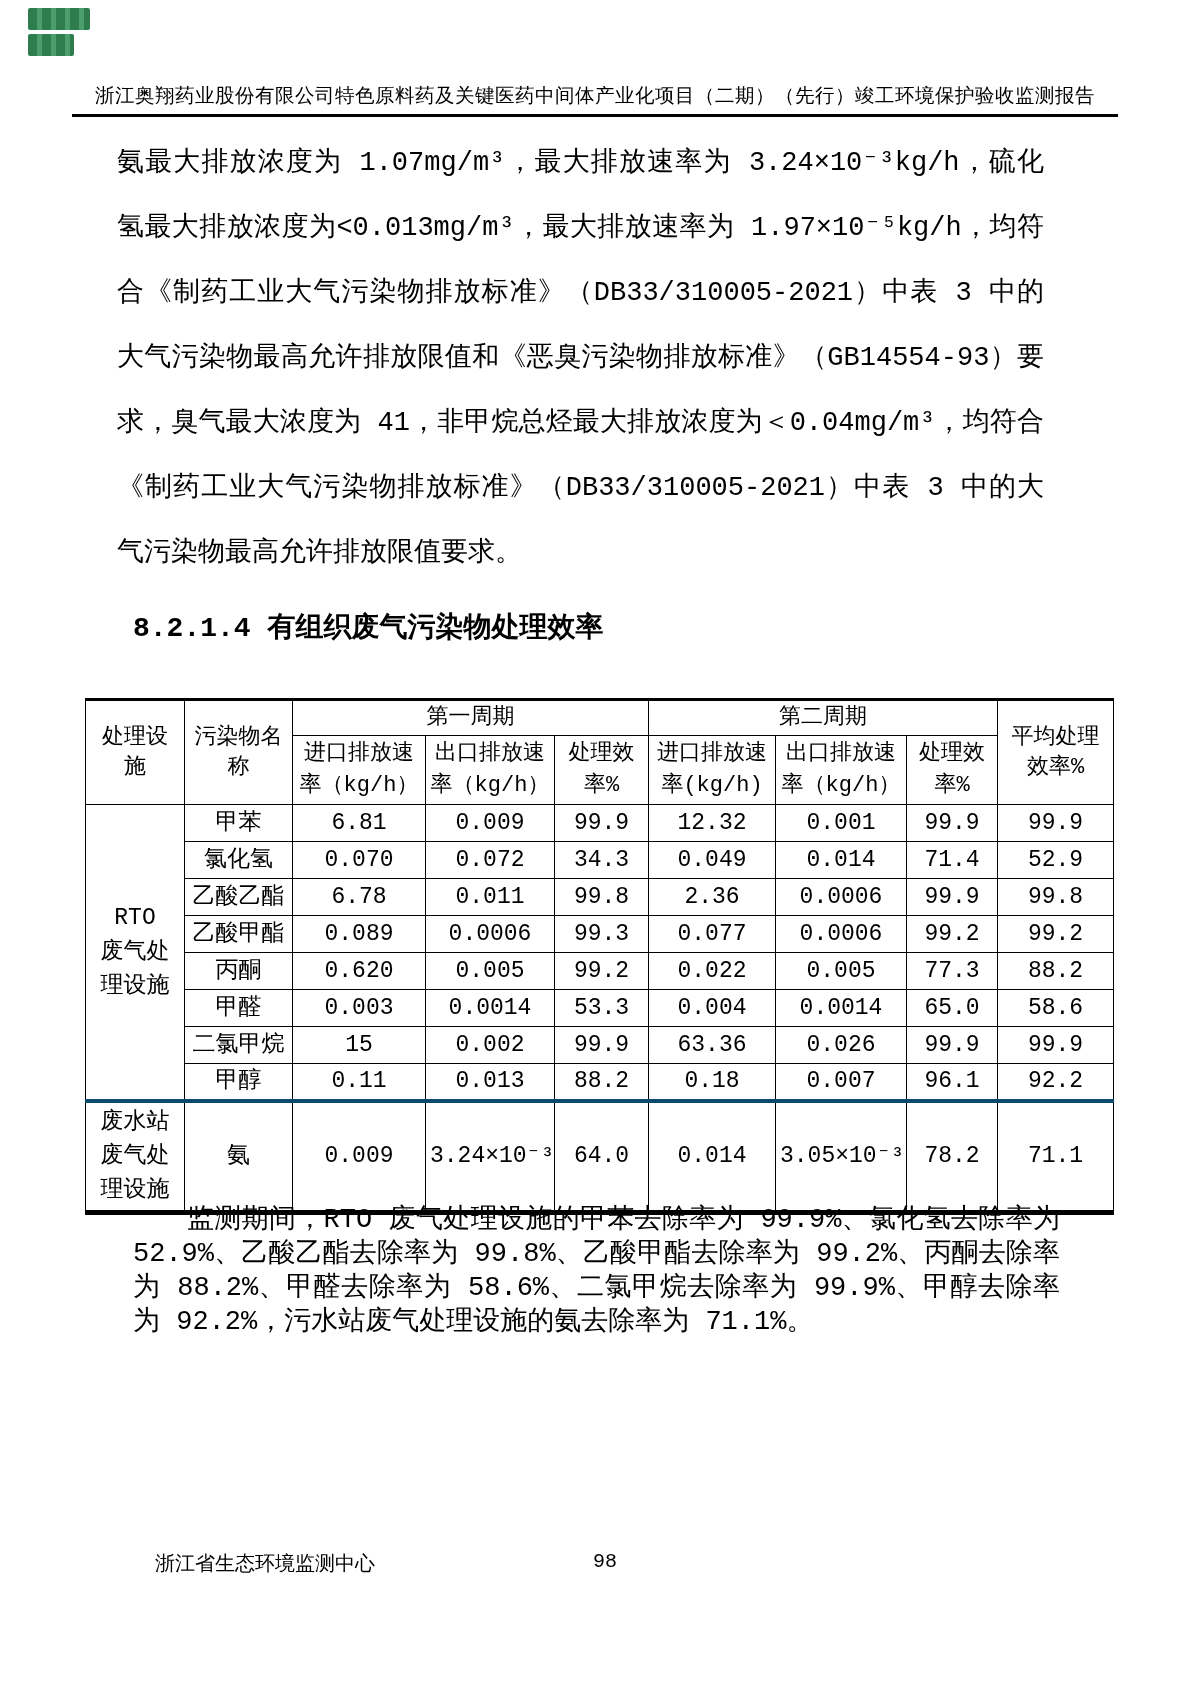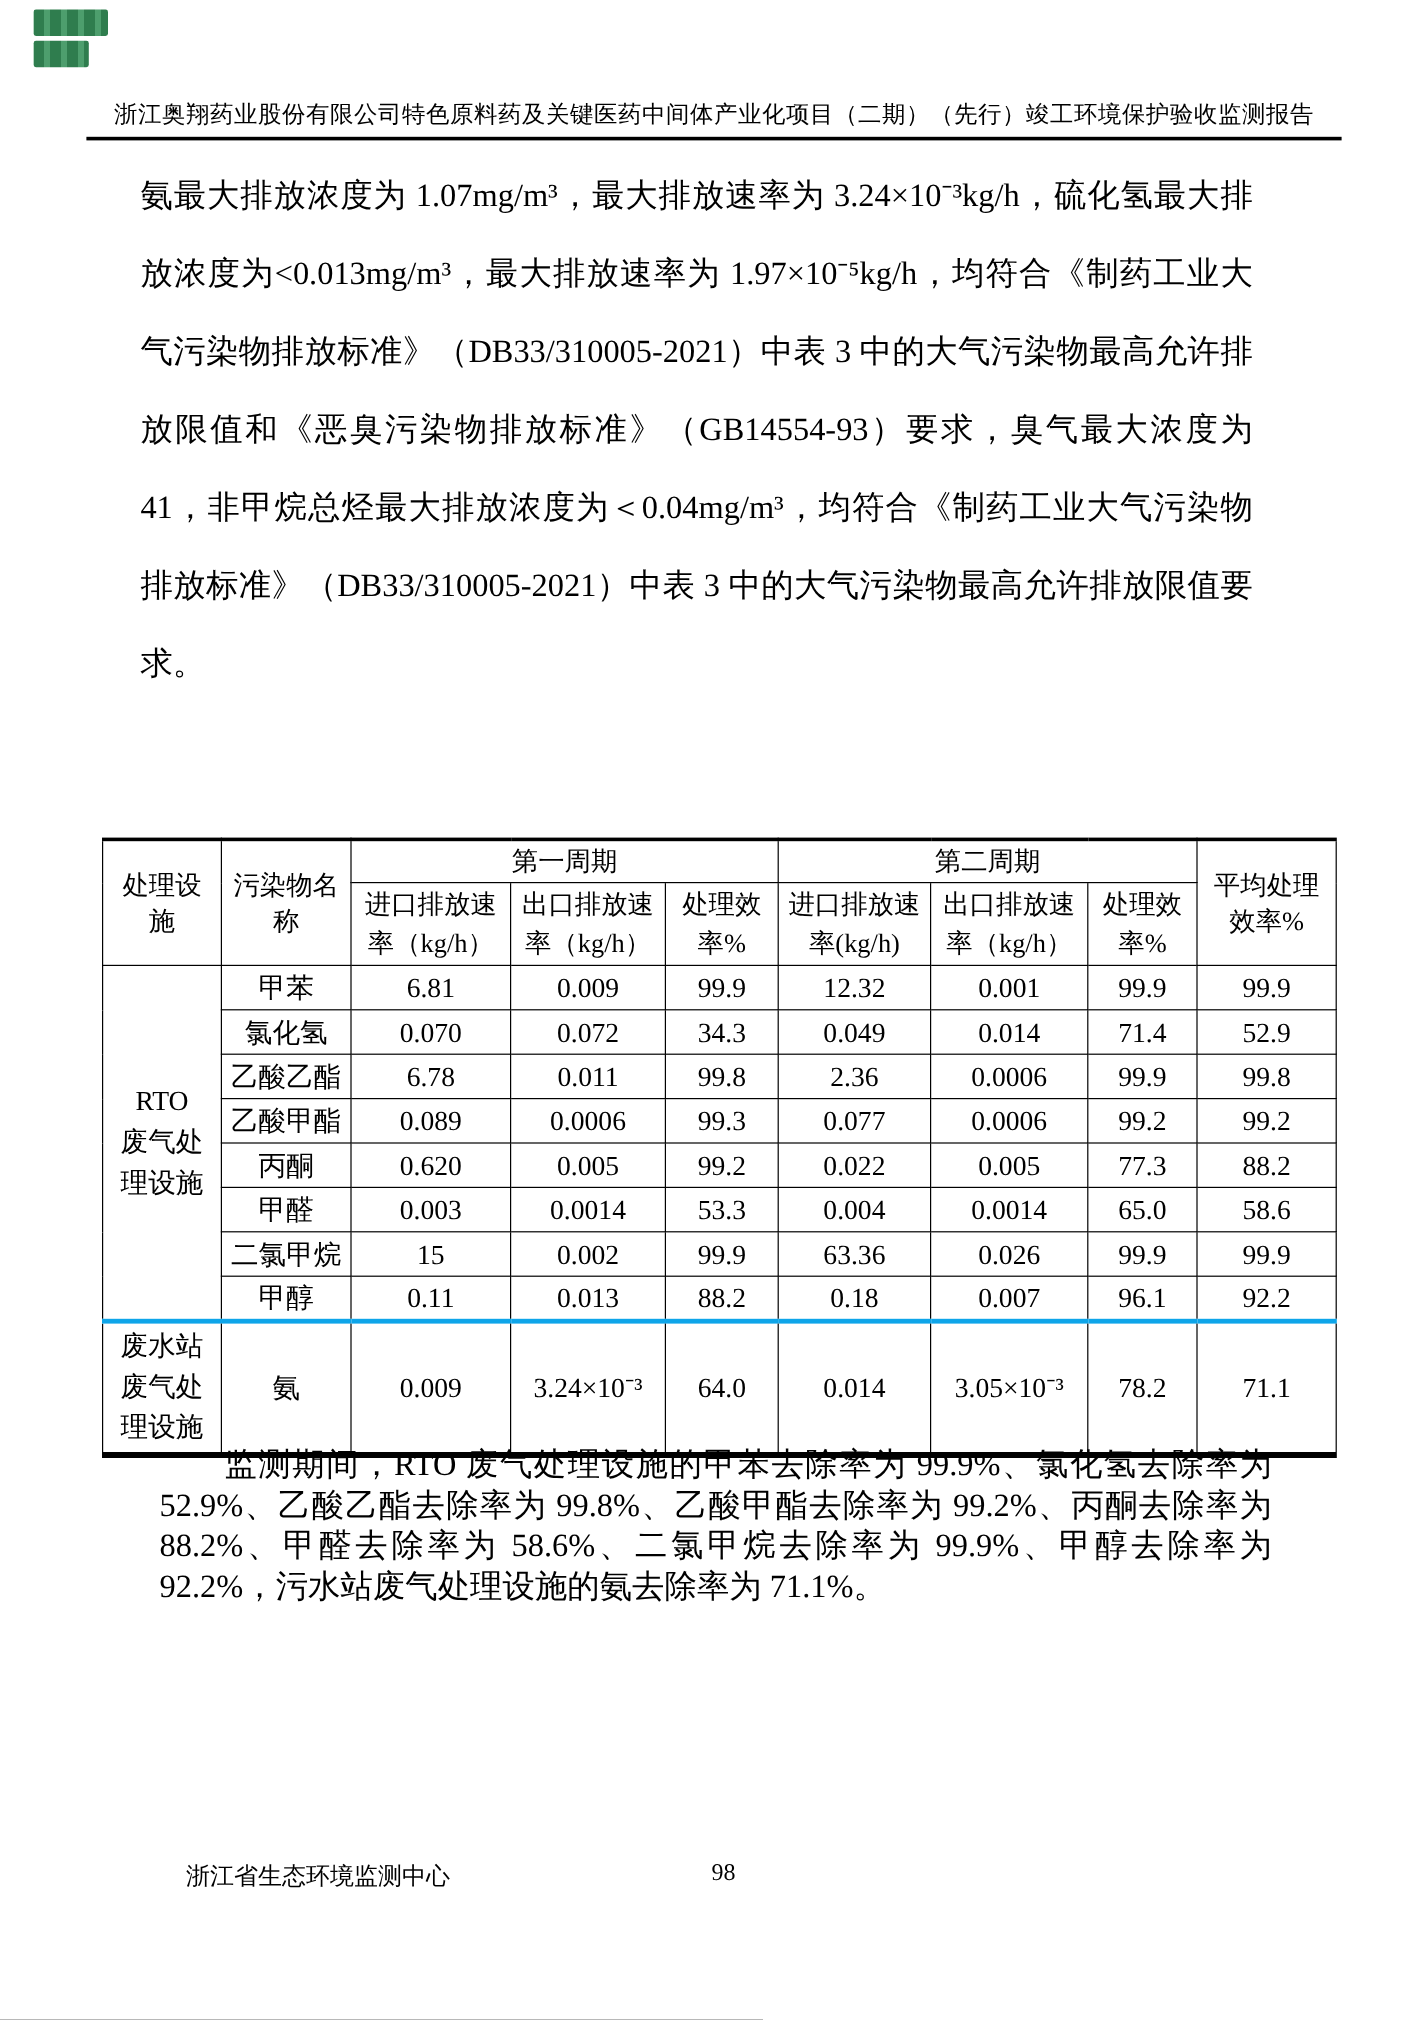--- a/index.html
+++ b/index.html
@@ -1,21 +1,21 @@
 <!DOCTYPE html>
 <html><head>
 <meta charset="utf-8">
 <style>
   html,body{margin:0;padding:0;background:#888;}
   .page{
     position:relative;
     width:1190px;height:1683px;
     margin:0 auto;
     background:#ffffff;
-    font-family:Liberation Serif, serif;
+    font-family:Liberation Mono, monospace;
     color:#000;
     overflow:hidden;
   }
   
   .mark{position:absolute;border-radius:2px;}
   .mark1{left:28px;top:8px;width:62px;height:22px;
     background:repeating-linear-gradient(90deg,#2f7d4e 0 9px,#4d9e6d 9px 14px);}
   .mark2{left:28px;top:34px;width:46px;height:22px;
     background:repeating-linear-gradient(90deg,#2f7d4e 0 9px,#4d9e6d 9px 14px);}
   
@@ -51,21 +51,21 @@
     text-align:center;vertical-align:middle;
     font-weight:normal;font-size:22px;
     padding:1px 4px;line-height:31px;
   }
   td{font-size:23px;}
   thead tr.hrow1 th{height:32px;line-height:30px;}
   thead tr.hrow2 th{height:66px;line-height:32px;margin-left:11px;}
   tbody tr{height:37px;}
   tbody tr.tall{height:112px;}
   td.facility, th.facility{padding:1px 14px;line-height:34px;}
-  tr.group-sep td{border-top:4px solid #0ea5e9;}
+  tr.group-sep td{border-top:4px solid #0c4a6e;}
   
   .para2{
     position:absolute;top:1203px;left:133px;width:927px;
     font-size:27px;line-height:34px;text-align:justify;text-indent:2em;
   }
   
   .footer-org{position:absolute;left:155px;top:1550px;font-size:20px;}
   .footer-page{position:absolute;left:593px;top:1550px;font-size:20px;}
 </style>
 </head>
@@ -74,20 +74,21 @@
 <div class="page">
 
   <div class="mark mark1"></div>
   <div class="mark mark2"></div>
 
   <div class="doc-header">浙江奥翔药业股份有限公司特色原料药及关键医药中间体产业化项目（二期）（先行）竣工环境保护验收监测报告</div>
   <div class="header-rule"></div>
 
   <div class="para1">氨最大排放浓度为 1.07mg/m³，最大排放速率为 3.24×10⁻³kg/h，硫化氢最大排放浓度为&lt;0.013mg/m³，最大排放速率为 1.97×10⁻⁵kg/h，均符合《制药工业大气污染物排放标准》（DB33/310005-2021）中表 3 中的大气污染物最高允许排放限值和《恶臭污染物排放标准》（GB14554-93）要求，臭气最大浓度为 41，非甲烷总烃最大排放浓度为＜0.04mg/m³，均符合《制药工业大气污染物排放标准》（DB33/310005-2021）中表 3 中的大气污染物最高允许排放限值要求。</div>
 
+  <div class="section-heading">8.2.1.4 有组织废气污染物处理效率</div>
 
 
   <div class="tbl-wrap">
     <table>
       <colgroup>
         <col style="width:99px">
           <col style="width:108px">
           <col style="width:133px">
         <col style="width:129px">
           <col style="width:94px">

